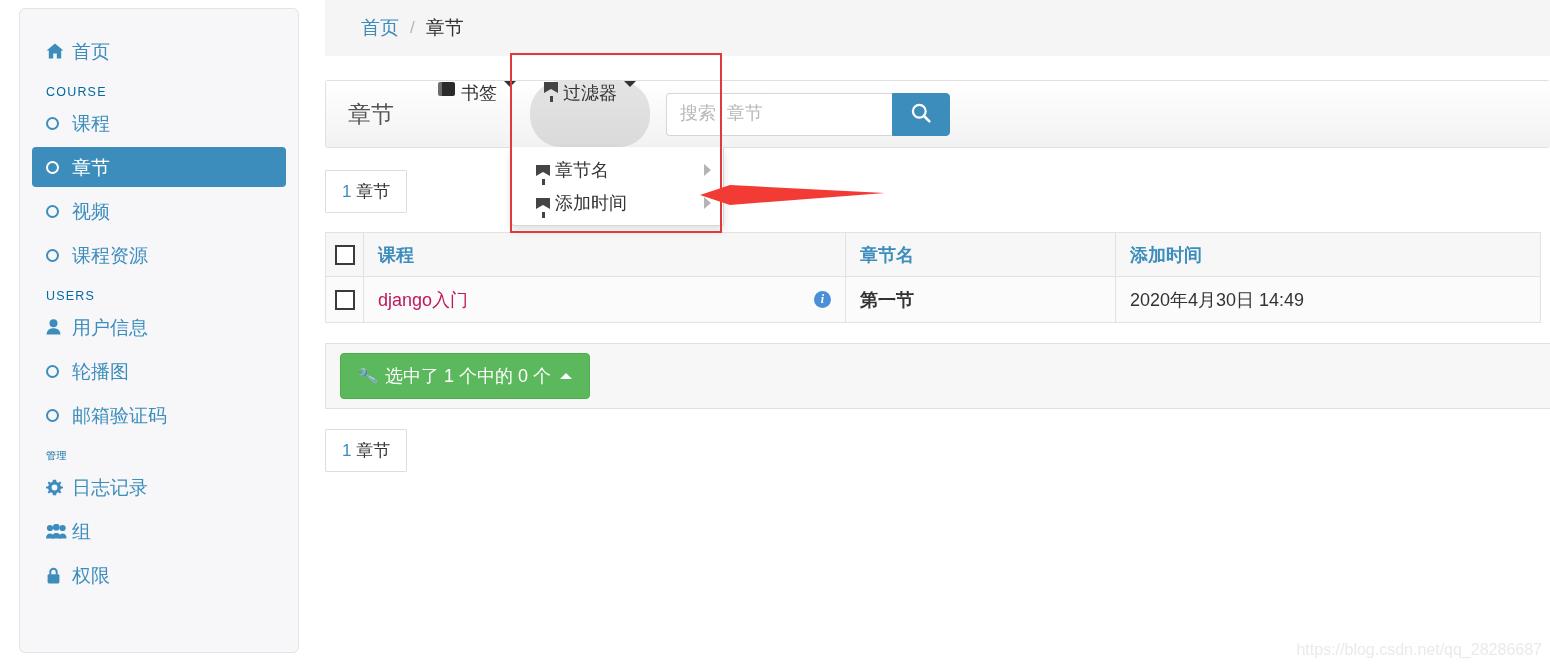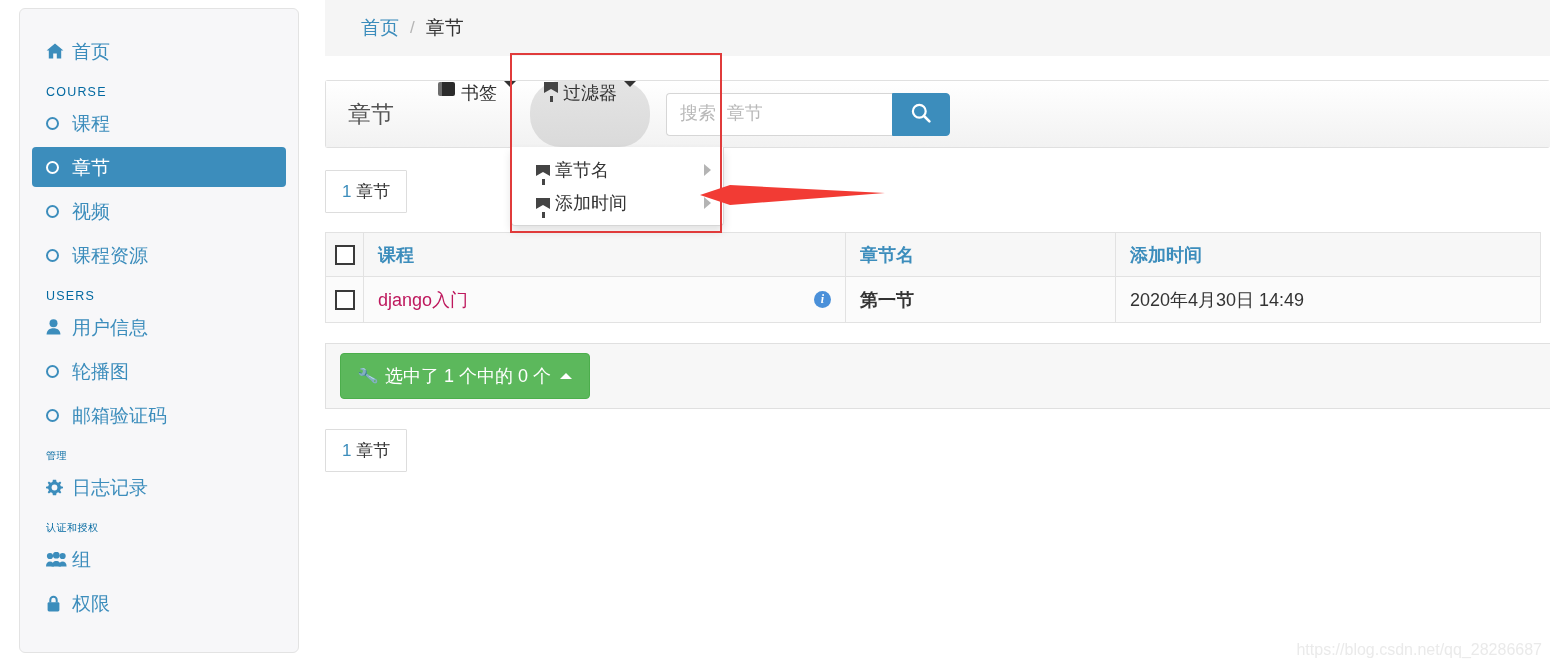--- a/index.html
+++ b/index.html
@@ -456,21 +456,20 @@
   <div class="nav-item">
     <span class="nav-ico">
       <svg width="17" height="17" viewBox="0 0 17 17">
           <path d="M8.5 0.8 L10.1 0.8 L10.6 3 L12.2 3.7 L14.1 2.5 L15.3 3.7 L14.1 5.6 L14.8 7.2 L17 7.7 L17 9.3 L14.8 9.8 L14.1 11.4 L15.3 13.3 L14.1 14.5 L12.2 13.3 L10.6 14 L10.1 16.2 L8.5 16.2 L6.9 16.2 L6.4 14 L4.8 13.3 L2.9 14.5 L1.7 13.3 L2.9 11.4 L2.2 9.8 L0 9.3 L0 7.7 L2.2 7.2 L2.9 5.6 L1.7 3.7 L2.9 2.5 L4.8 3.7 L6.4 3 L6.9 0.8 Z" fill="#3c8dbc"></path>
           <circle cx="8.5" cy="8.5" r="2.9" fill="#f7f7f9"></circle>
         </svg>
     </span>
     <span class="nav-label">日志记录</span>
   </div>
 
-  <div class="nav-header cn">认证和授权</div>
 
   <div class="nav-item">
     <span class="nav-ico">
       <svg width="21" height="15" viewBox="0 0 21 15">
           <circle cx="4" cy="4" r="3.1" fill="#3c8dbc"></circle>
           <circle cx="16.6" cy="4" r="3.1" fill="#3c8dbc"></circle>
           <circle cx="10.3" cy="3.2" r="3.4" fill="#3c8dbc"></circle>
           <path d="M0 14.4 C0 11.2 1.8 9.6 4 9.6 C6.2 9.6 8 11.2 8 14.4 Z" fill="#3c8dbc"></path>
           <path d="M12.6 14.4 C12.6 11.2 14.4 9.6 16.6 9.6 C18.8 9.6 20.6 11.2 20.6 14.4 Z" fill="#3c8dbc"></path>
           <path d="M5.6 14.6 C5.6 10.9 7.7 9 10.3 9 C12.9 9 15 10.9 15 14.6 Z" fill="#3c8dbc"></path>

